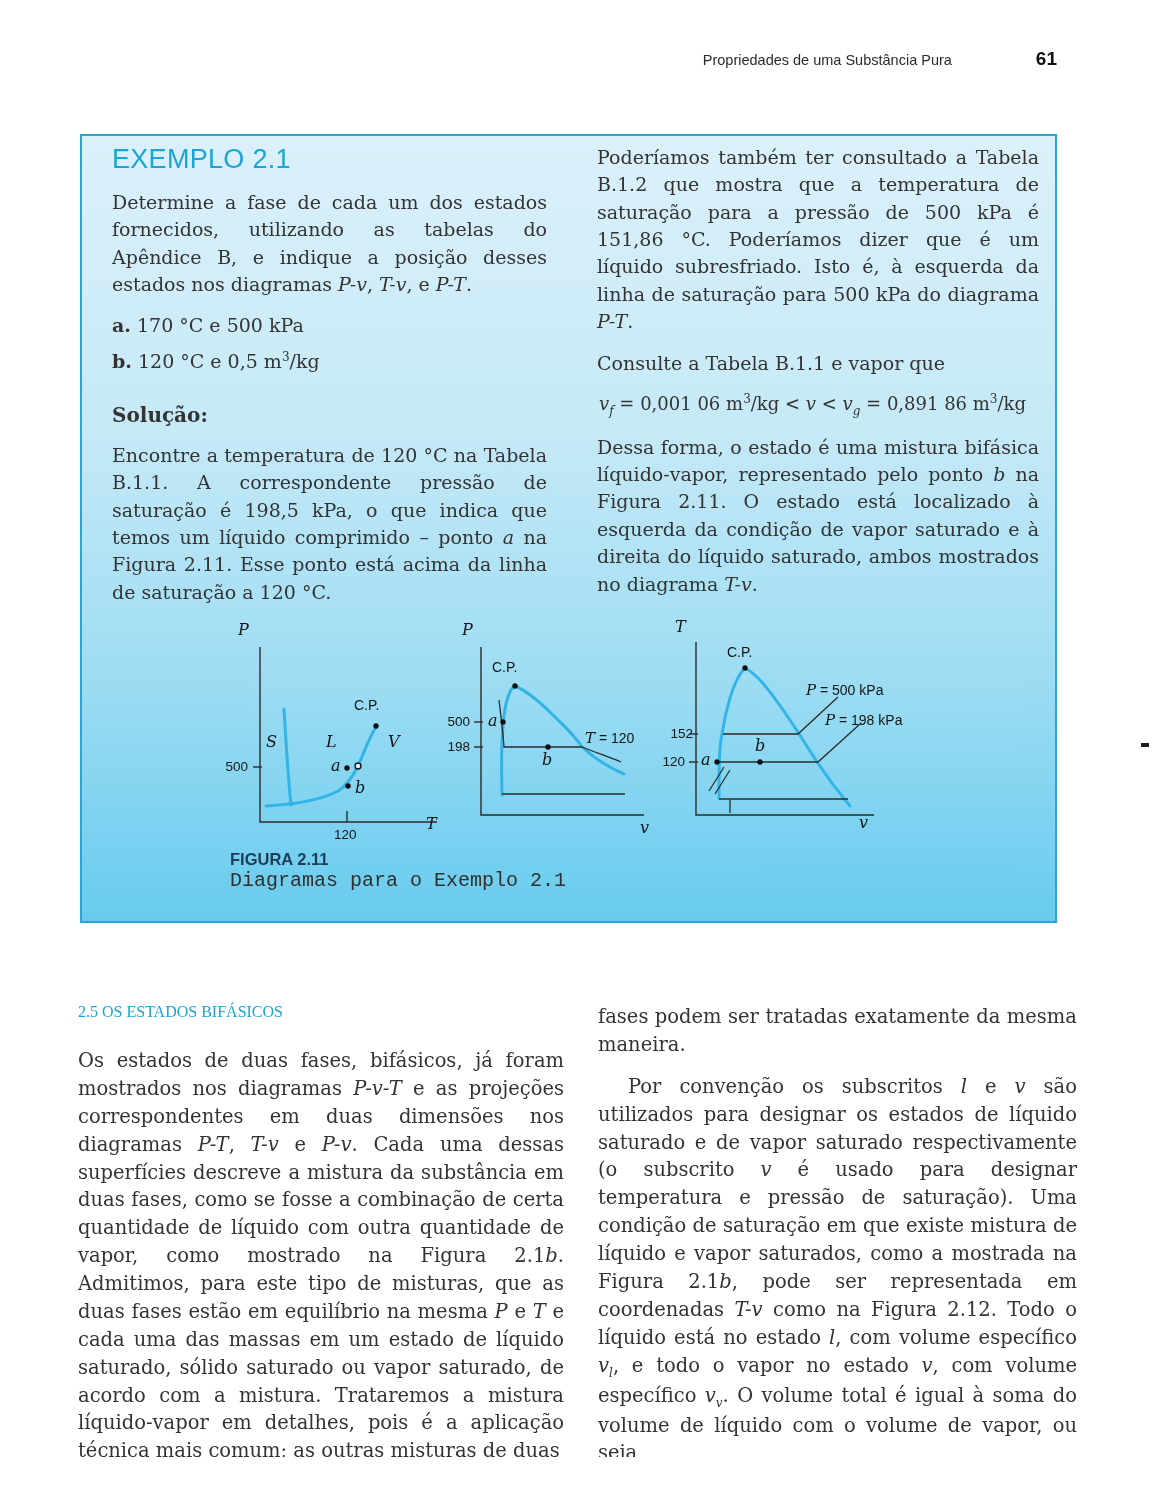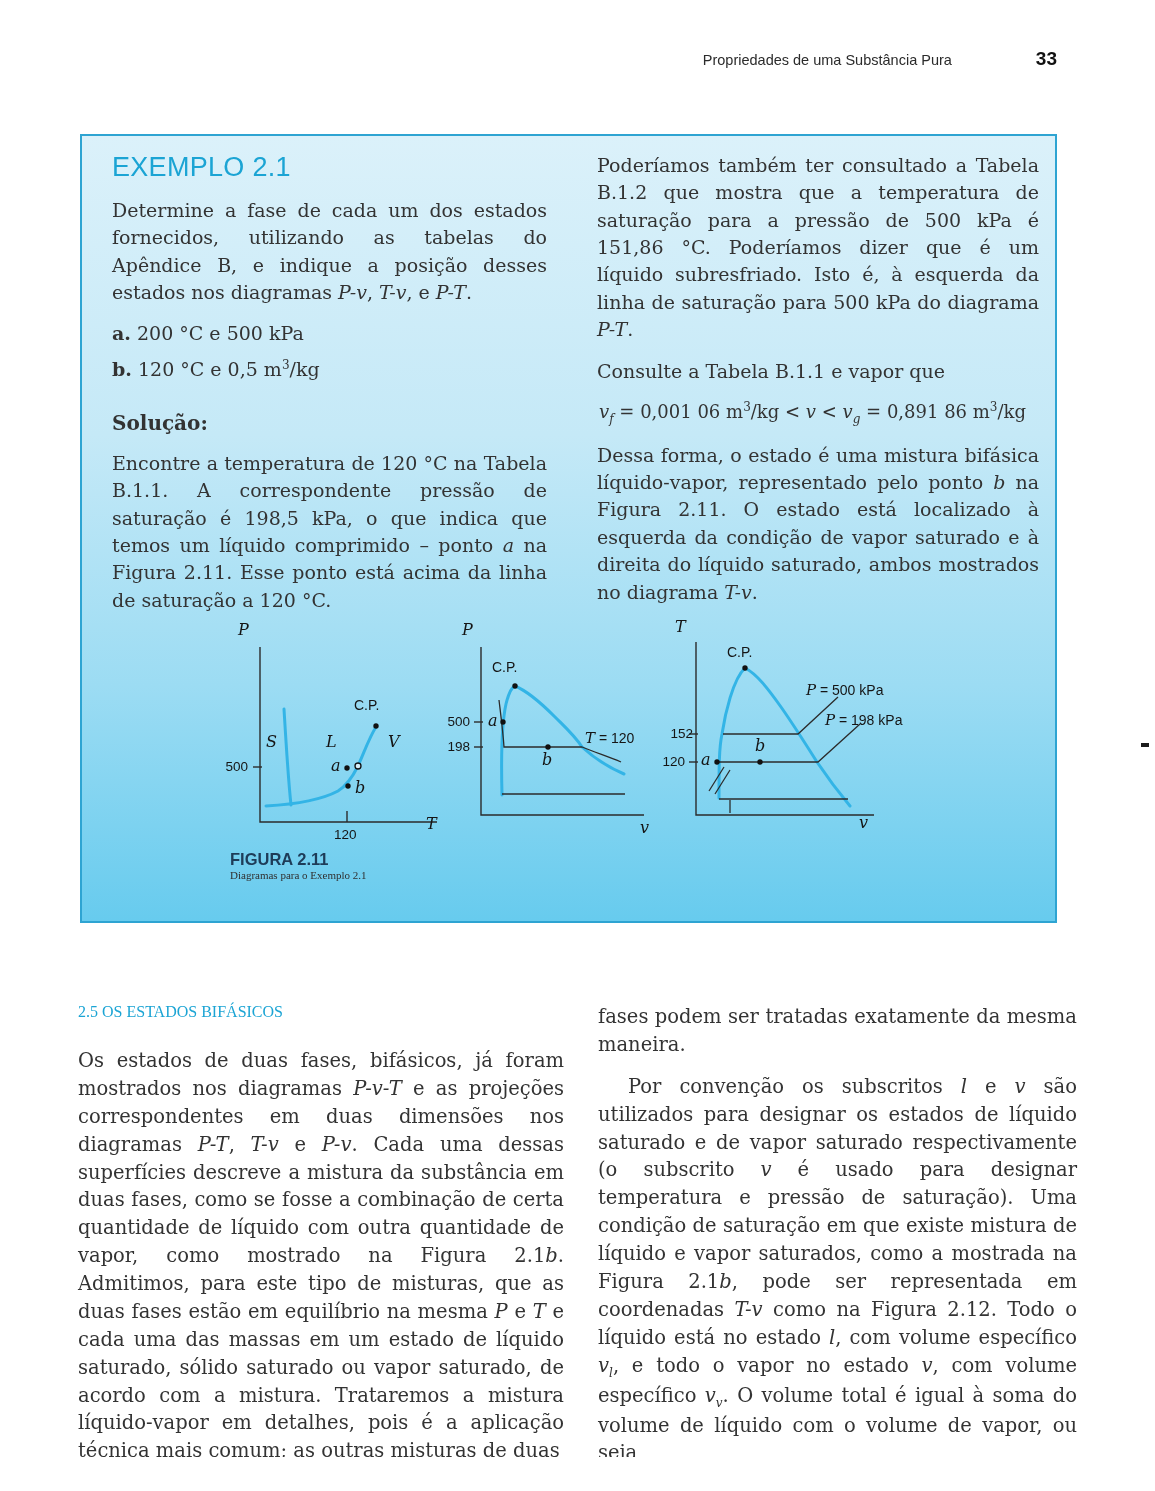--- a/index.html
+++ b/index.html
@@ -6,69 +6,69 @@
   .page{position:relative;width:1155px;height:1457px;background:#fff;overflow:hidden;
         font-family:"DejaVu Serif",serif;color:#3a3a3a;}
   
   .runhead{position:absolute;top:48px;left:0;width:1057px;display:flex;justify-content:flex-end;align-items:baseline;}
   .runhead .rh-title{font-family:"Liberation Sans",sans-serif;font-size:14.5px;color:#2b2b2b;}
   .runhead .rh-page{font-family:"Liberation Sans",sans-serif;font-weight:bold;font-size:19px;color:#111;margin-left:84px;}
   
   .exbox{position:absolute;left:80px;top:134px;width:977px;height:789px;box-sizing:border-box;
          border:2px solid #2ea4d2;
          background:linear-gradient(180deg,#dbf1fa 0%,#c5e9f7 38%,#9cdcf3 70%,#67cbee 100%);}
-  .ex-cols{display:flex;padding:16px 16px 0 30px;gap:50px;}
+  .ex-cols{display:flex;padding:8px 16px 0 30px;gap:50px;}
   .ex-left{width:437px;}
   .ex-right{width:444px;}
   .ex-title{font-family:"Liberation Sans",sans-serif;font-size:27px;color:#1ba4d4;margin:0 0 14px 0;font-weight:normal;letter-spacing:0.3px;}
   .exbox p{margin:0 0 14px 0;font-size:19px;line-height:1.44;text-align:justify;color:#333;}
   .ex-item{margin:2px 0 8px 0 !important;text-align:left !important;}
   .ex-item b{font-weight:bold;}
   .sol-head{font-weight:bold;margin:26px 0 12px 0 !important;text-align:left !important;font-size:20px !important;color:#222;}
   .ex-formula{font-size:18px !important;text-align:left !important;margin:4px 0 14px 2px !important;white-space:nowrap;}
   
   .dg{position:absolute;}
   .dg svg{position:absolute;left:0;top:0;}
   .dg .lbl{position:absolute;font:italic 16px "DejaVu Serif",serif;color:#151515;line-height:1;}
   .dg .num{position:absolute;font:13.5px "Liberation Sans",sans-serif;color:#151515;line-height:1;}
   .dg .cp{position:absolute;font:14px "Liberation Sans",sans-serif;color:#151515;line-height:1;}
   .dg .iso{position:absolute;font:14px "Liberation Sans",sans-serif;color:#151515;line-height:1;white-space:nowrap;}
   .dg .iso i{font:italic 15px "DejaVu Serif",serif;}
   .num.r{text-align:right;}
   
   .figcap{position:absolute;left:148px;top:714px;}
   .figcap .cap-title{font-family:"Liberation Sans",sans-serif;font-weight:bold;font-size:16.5px;color:#1e3c58;}
-  .figcap .cap-text{font-family:Liberation Serif, serif;font-size:11px;color:#303030;}
+  .figcap .cap-text{font-family:Liberation Mono, monospace;font-size:20px;color:#303030;}
   
   .section{position:absolute;left:78px;top:1003px;width:999px;display:flex;gap:34px;}
   .sec-left{width:486px;}
   .sec-right{width:479px;}
   .sec-head{font-family:Liberation Serif, serif;font-size:16px;color:#1ba4d4;margin:0 0 26px 0;font-weight:normal;}
   .section p{margin:0 0 14px 0;font-size:19.5px;line-height:1.43;text-align:justify;color:#333;}
   .indent{text-indent:30px;}
   sub{font-size:12px;}
   sup{font-size:12px;}
   .edge-tick{position:absolute;left:1141px;top:743px;width:8px;height:4px;background:#1c1c1c;}
 </style>
 </head>
 <body>
 
 <div class="page">
 
   <div class="runhead">
     <span class="rh-title">Propriedades de uma Substância Pura</span>
-    <span class="rh-page">33</span>
+    <span class="rh-page">61</span>
   </div>
 
   <div class="exbox">
     <div class="ex-cols">
       <div class="ex-left">
         <h2 class="ex-title">EXEMPLO 2.1</h2>
         <p>Determine a fase de cada um dos estados fornecidos, utilizando as tabelas do Apêndice B, e indique a posição desses estados nos diagramas <i>P-v</i>, <i>T-v</i>, e <i>P-T</i>.</p>
-        <p class="ex-item"><b>a.</b> <span>200 °C e 500 kPa</span></p>
+        <p class="ex-item"><b>a.</b> <span>170 °C e 500 kPa</span></p>
         <p class="ex-item"><b>b.</b> <span>120 °C e 0,5 m<sup>3</sup>/kg</span></p>
         <p class="sol-head">Solução:</p>
         <p>Encontre a temperatura de 120 °C na Tabela B.1.1. A correspondente pressão de saturação é 198,5 kPa, o que indica que temos um líquido comprimido – ponto <i>a</i> na Figura 2.11. Esse ponto está acima da linha de saturação a 120 °C.</p>
       </div>
       <div class="ex-right">
         <p>Poderíamos também ter consultado a Tabela B.1.2 que mostra que a temperatura de saturação para a pressão de 500 kPa é 151,86 °C. Poderíamos dizer que é um líquido subresfriado. Isto é, à esquerda da linha de saturação para 500 kPa do diagrama <i>P-T</i>.</p>
         <p>Consulte a Tabela B.1.1 e vapor que</p>
         <p class="ex-formula"><i>v<sub>f</sub></i> = 0,001 06 m<sup>3</sup>/kg &lt; <i>v</i> &lt; <i>v<sub>g</sub></i> = 0,891 86 m<sup>3</sup>/kg</p>
         <p>Dessa forma, o estado é uma mistura bifásica líquido-vapor, representado pelo ponto <i>b</i> na Figura 2.11. O estado está localizado à esquerda da condição de vapor saturado e à direita do líquido saturado, ambos mostrados no diagrama <i>T-v</i>.</p>
       </div>

